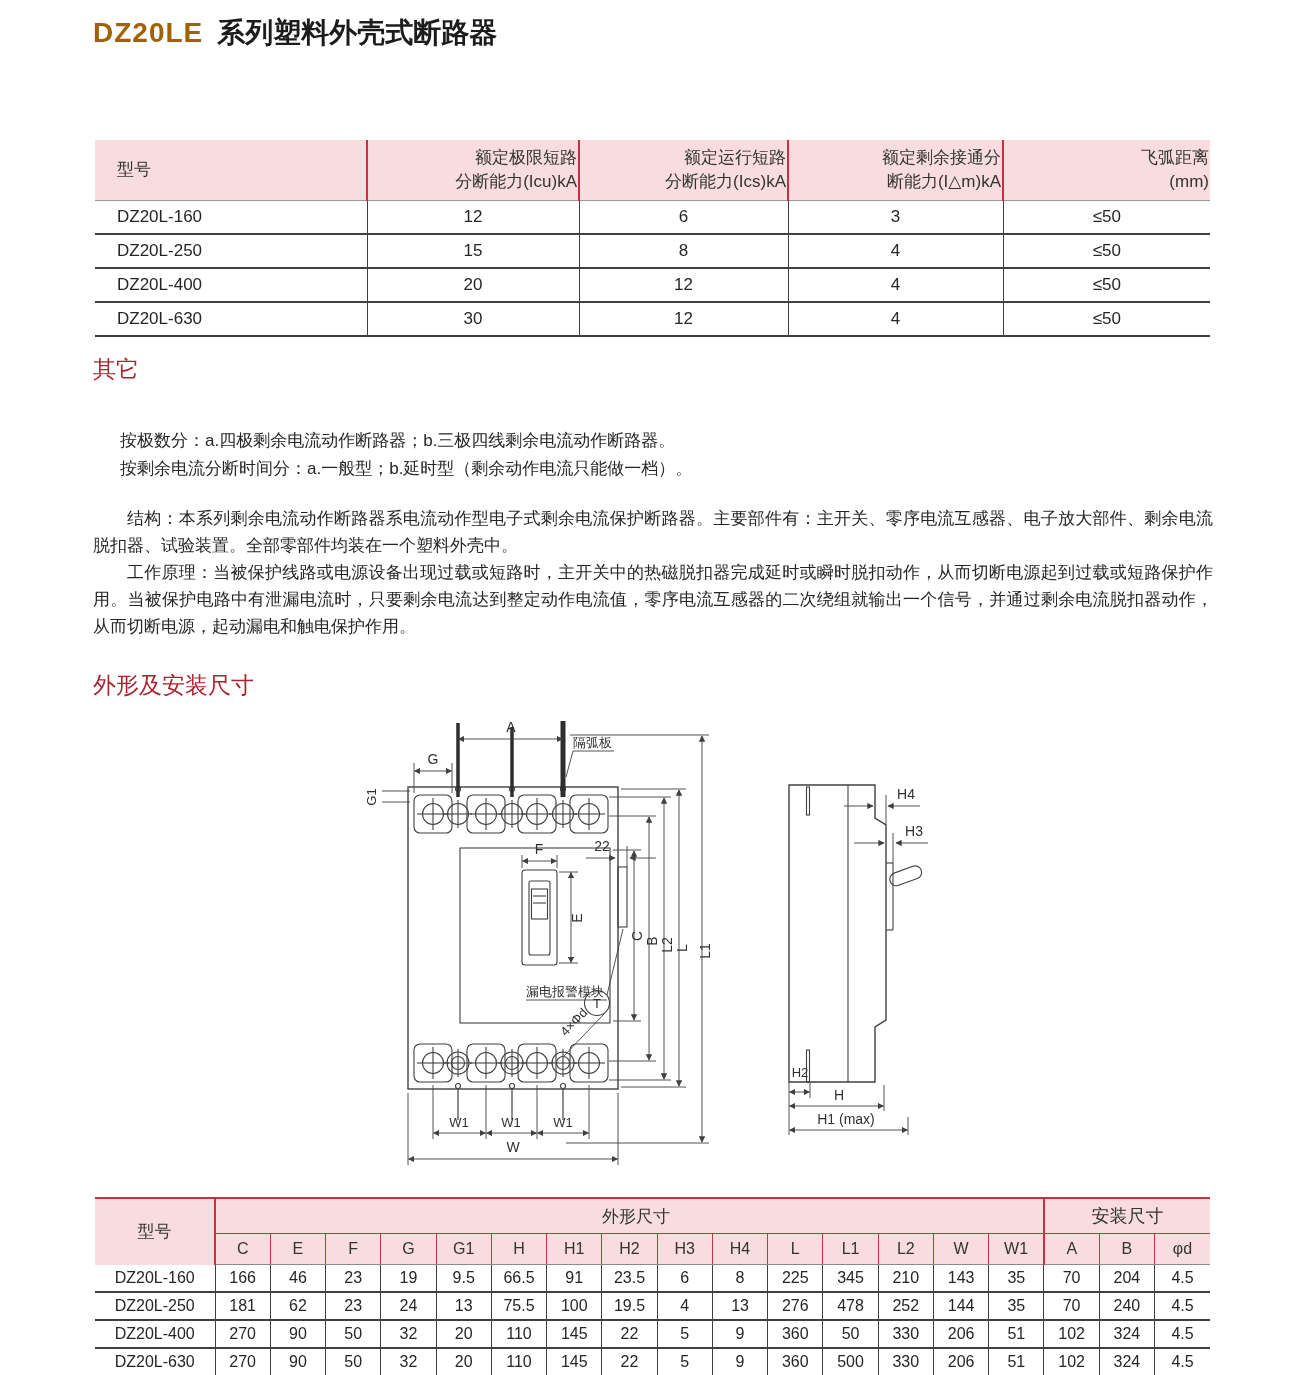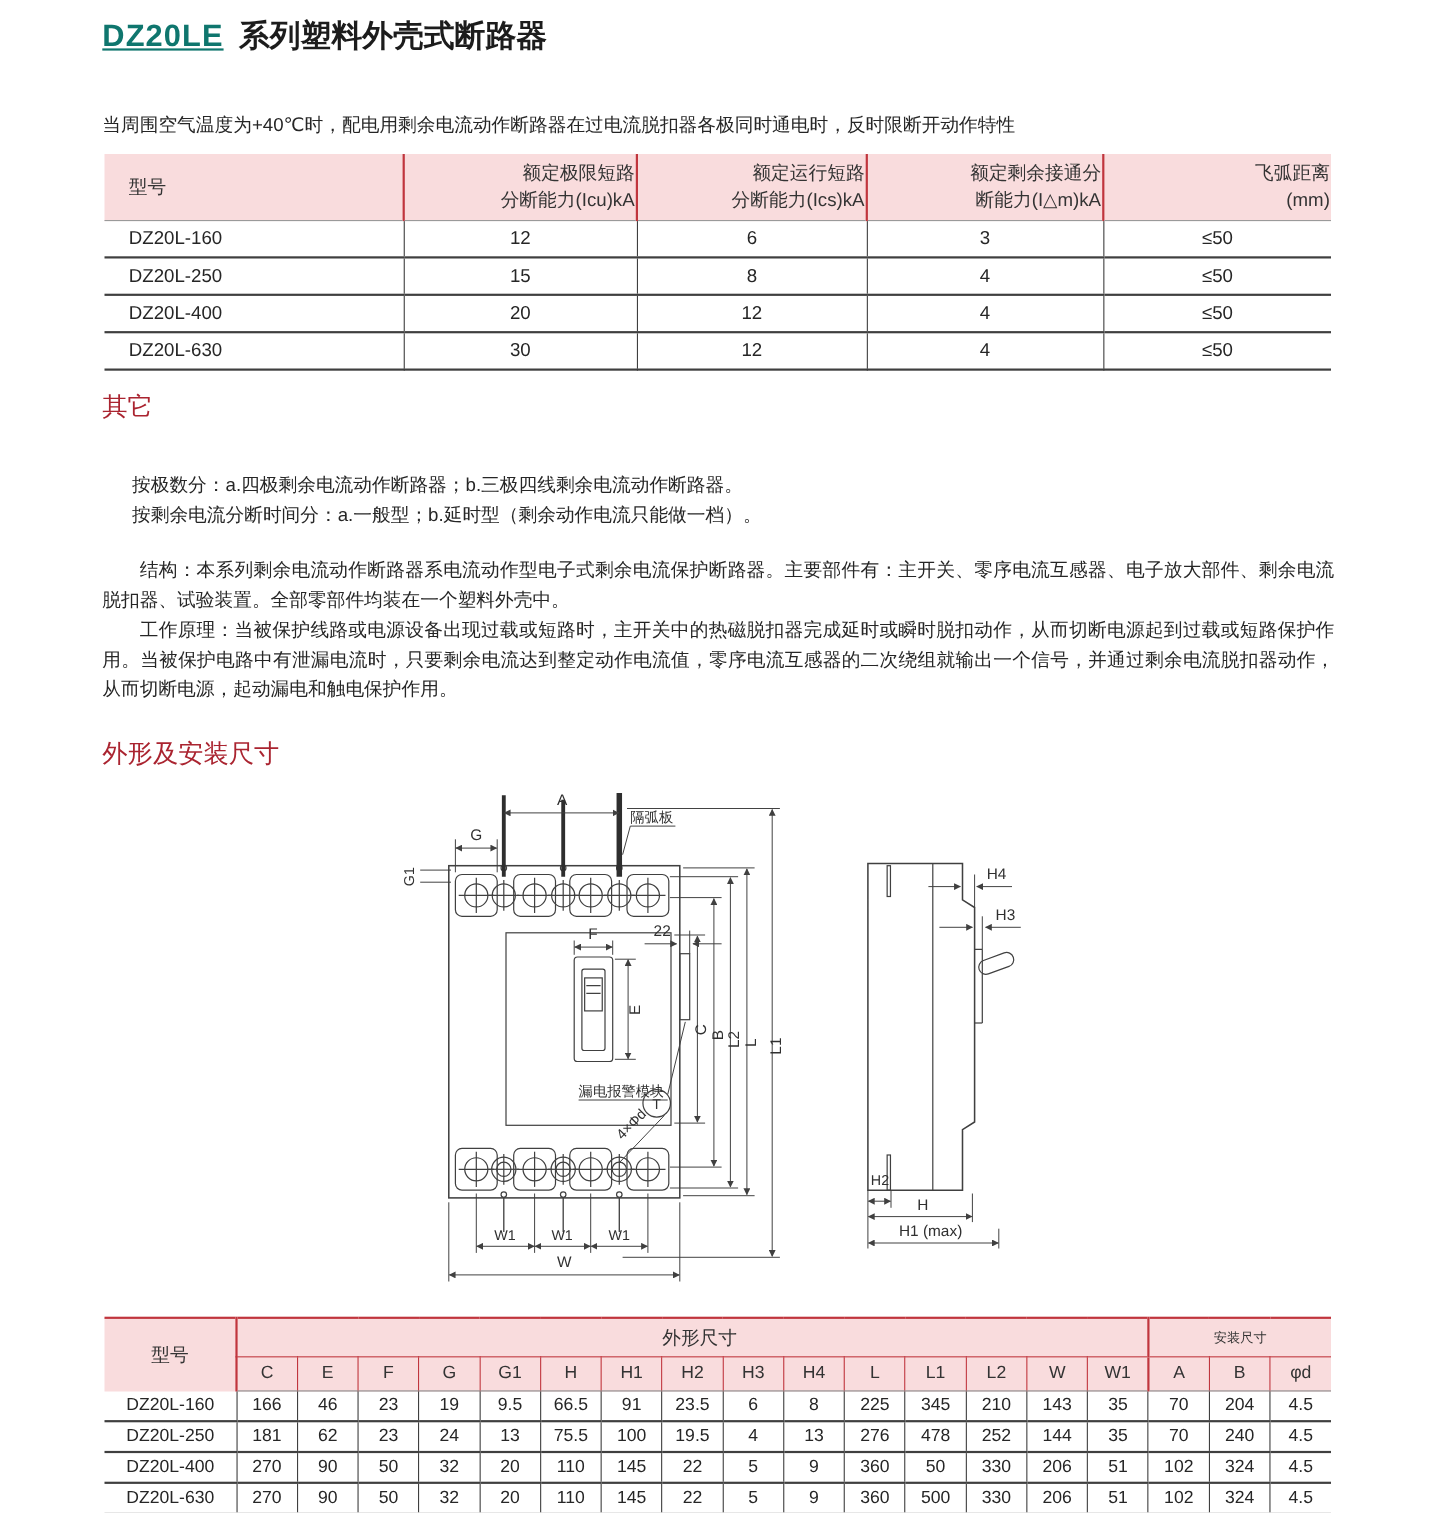--- a/index.html
+++ b/index.html
@@ -1,21 +1,21 @@
 <!DOCTYPE html>
 <html><head>
 <meta charset="utf-8">
 <style>
   html,body{margin:0;padding:0;background:#fff;}
   .page{position:relative;width:1300px;height:1375px;background:#ffffff;overflow:hidden;
         font-family:"Liberation Sans","DejaVu Sans",sans-serif;color:#262626;}
 
   
   .title{position:absolute;left:93px;top:14px;font-size:28px;font-weight:bold;color:#1c1c1c;}
-  .title .code{color:#0f766e;letter-spacing:1px;text-decoration:underline;}
+  .title .code{color:#a16207;letter-spacing:1px;}
   .title .rest{margin-left:14px;}
   .intro{position:absolute;left:93px;top:101px;width:1120px;font-size:17px;line-height:26px;}
   .h2red{position:absolute;left:93px;font-size:23px;color:#aa2430;}
   .h2-other{top:354px;}
   .h2-dims{top:670px;}
   .tline{position:absolute;font-size:17px;line-height:27px;width:1120px;}
   .t-class{left:93px;top:398px;}
   .t-class1{left:120px;top:427px;}
   .t-class2{left:120px;top:455px;}
   .t-struct{left:93px;top:483px;}
@@ -33,21 +33,21 @@
   .t1 td{height:30px;text-align:center;font-size:17px;border-top:2px solid #3f3f3f;}
   .t1 tbody tr:first-child td{border-top:1px solid #9a9a9a;}
   .t1 td:not(:last-child){border-right:1px solid #3f3f3f;text-align:center;}
   .t1 td.model{text-align:left;padding-left:22px;}
 
   
   .t2{position:absolute;left:95px;top:1197px;width:1115px;border-top:2px solid #c0353d;border-bottom:2px solid #3f3f3f;}
   .t2 th{background:#f9dcdd;font-weight:normal;color:#333;}
   .t2 th.model-h{font-size:17px;border-right:2px solid #c0353d;}
   .t2 th.group-outline{height:32px;font-size:17px;border-right:2px solid #c0353d;border-bottom:1px solid #c0353d;padding-left:14px;}
-  .t2 th.group-install{height:32px;font-size:12px;border-bottom:1px solid #c0353d;}
+  .t2 th.group-install{height:32px;font-size:18px;border-bottom:1px solid #c0353d;}
   .t2 tr.subhead th{height:28px;font-size:16px;border-right:1px solid #c0353d;border-bottom:1px solid #8a8a8a;}
   .t2 tr.subhead th:last-child{border-right:none;}
   .t2 tr.subhead th.redr{border-right:2px solid #c0353d;}
   .t2 td{height:24px;font-size:16px;text-align:center;border-right:1px solid #3f3f3f;border-top:2px solid #3f3f3f;}
   .t2 td:last-child{border-right:none;margin-top:25px;}
   .t2 tbody tr:first-child td{border-top:none;}
 
   
   .drawing{position:absolute;left:330px;top:705px;}
   .dr-ol{fill:none;stroke:#404040;stroke-width:1.4;}
@@ -62,21 +62,20 @@
 </style>
 </head>
 <body>
 
 <div class="page">
 
   <div class="title">
     <span class="code">DZ20LE</span><span class="rest">系列塑料外壳式断路器</span>
   </div>
 
-  <div class="intro">当周围空气温度为+40℃时，配电用剩余电流动作断路器在过电流脱扣器各极同时通电时，反时限断开动作特性</div>
 
   <table class="t1">
     <colgroup>
         <col style="width:272px">
         <col style="width:212px">
         <col style="width:209px">
         <col style="width:215px">
         <col>
       </colgroup>
     <thead>

